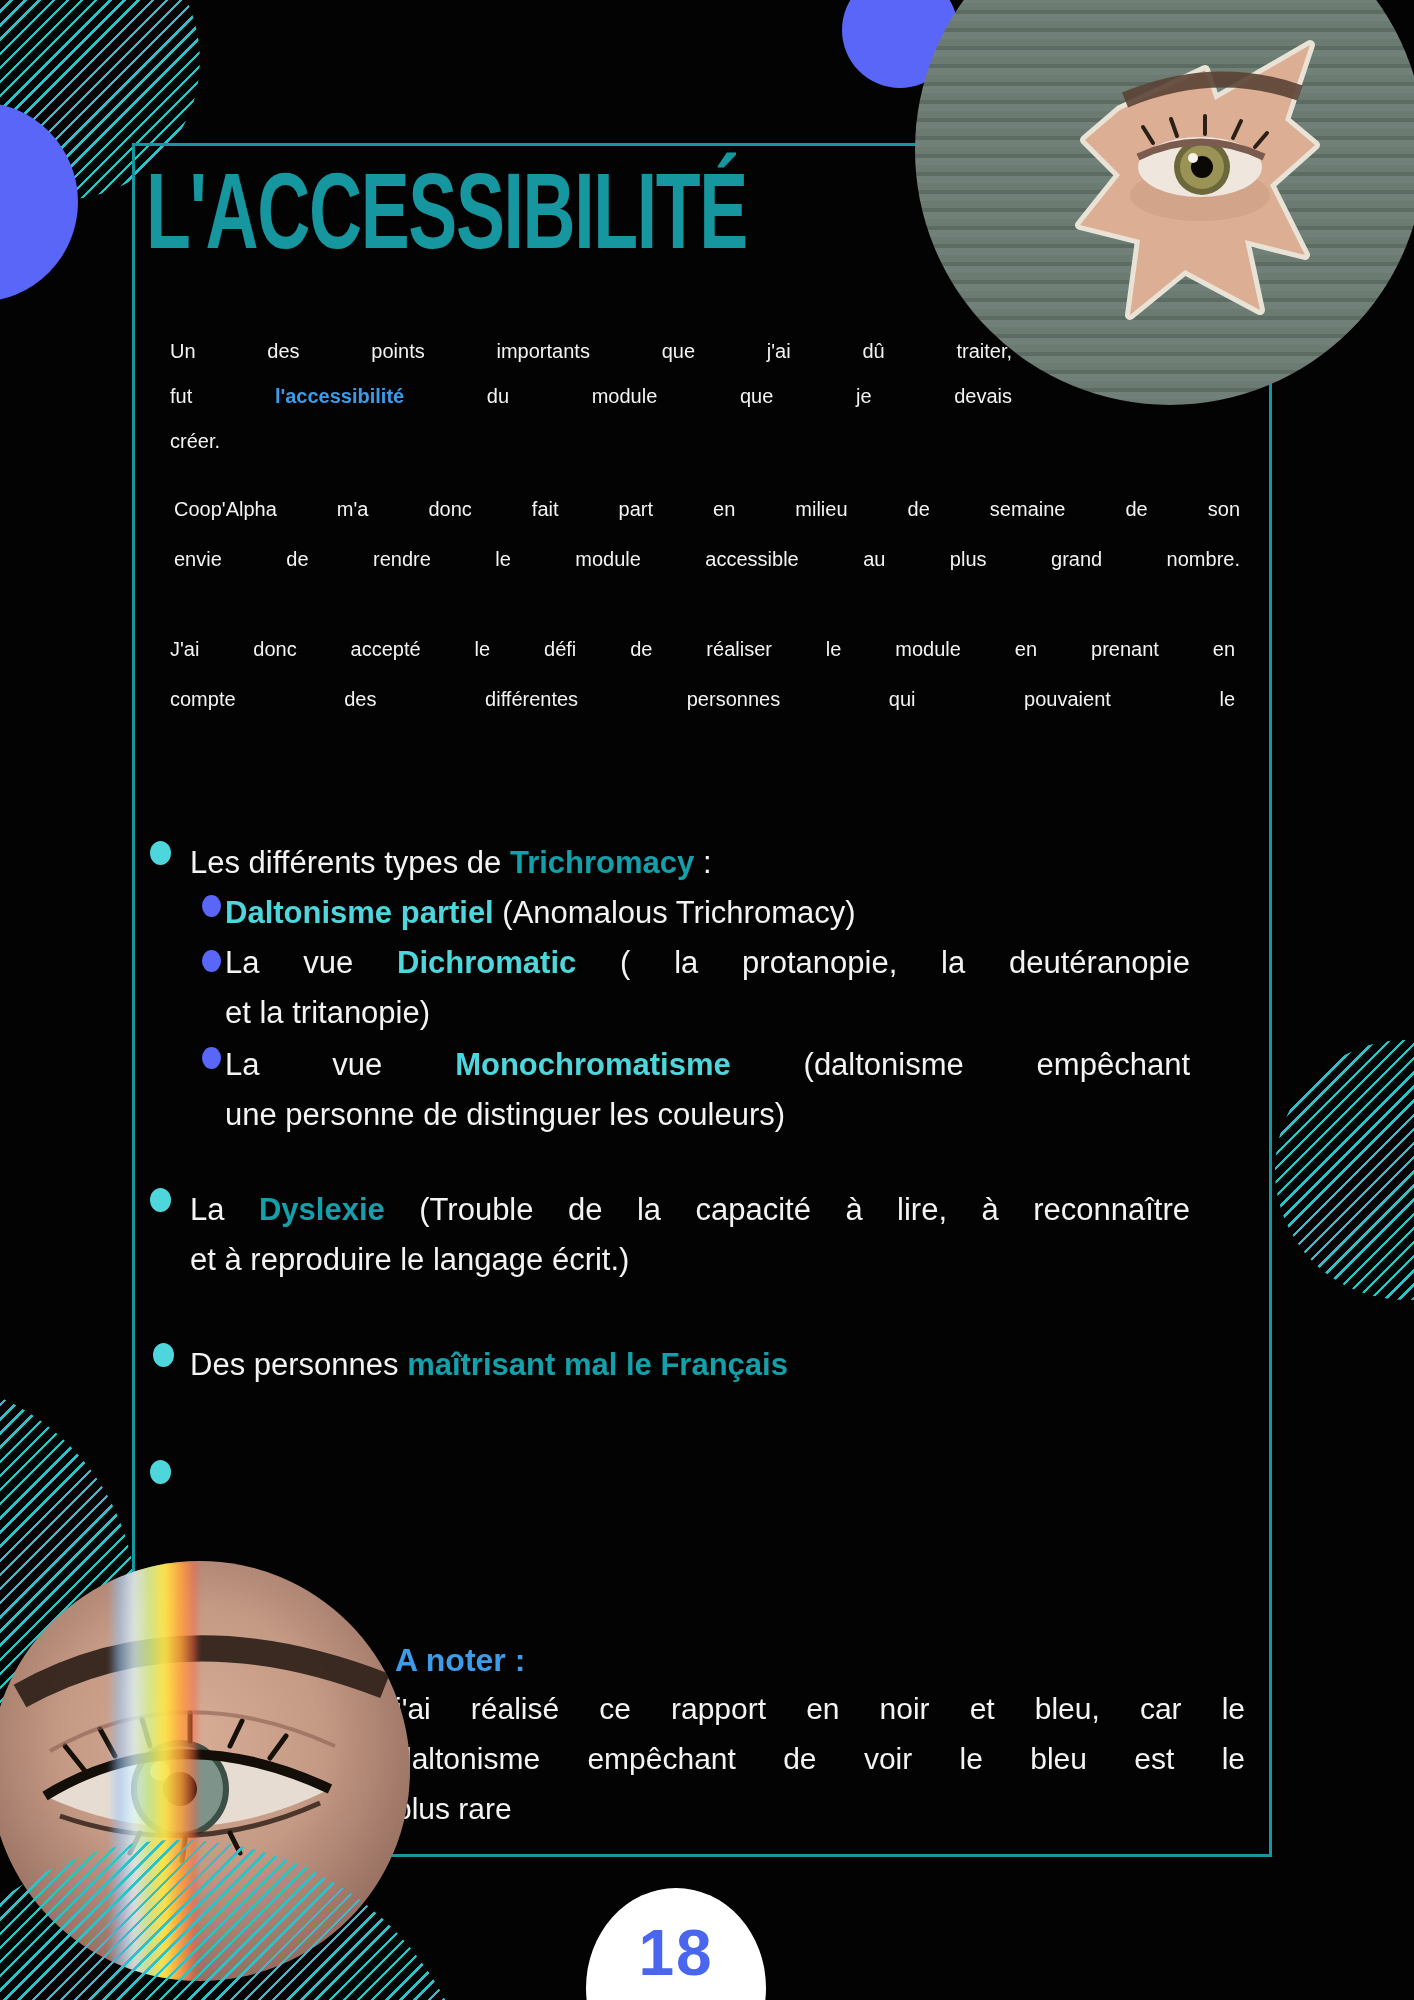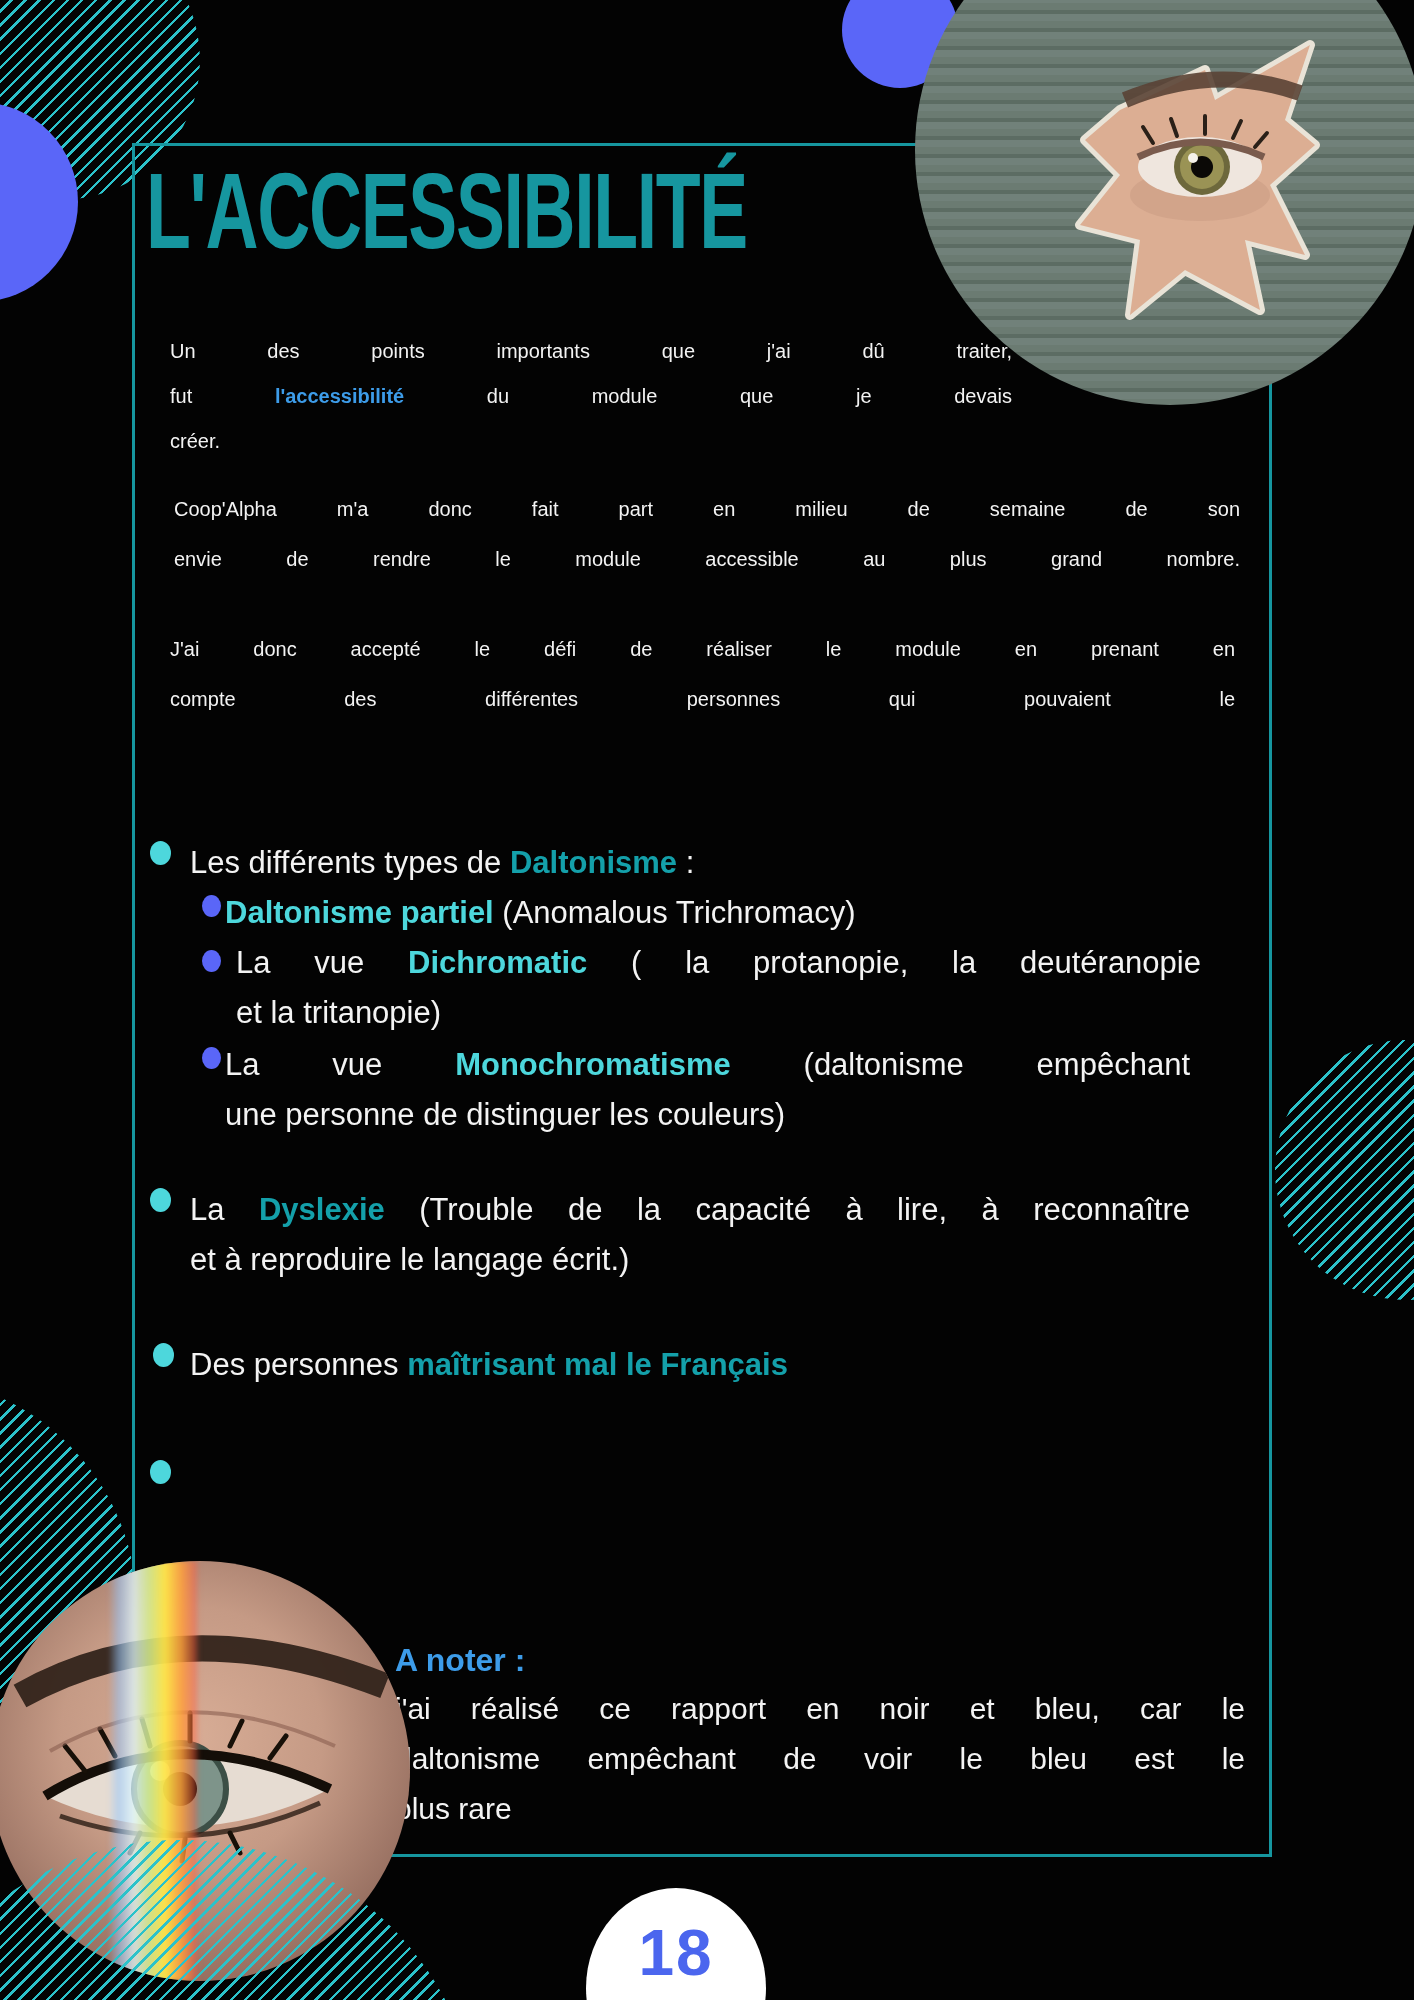--- a/index.html
+++ b/index.html
@@ -59,21 +59,21 @@
   .para{ position:absolute; z-index:3; font-size:20px; }
   .ln{ min-height:1em; }
   .jl{ text-align:justify; text-align-last:justify; }
   #p1{ left:170px; top:329px; width:842px;  line-height:45px; }
   #p2{ left:174px; top:484px; width:1066px; line-height:50px; }
   #p3{ left:170px; top:624px; width:1065px; line-height:50px; }
 
   .li-text{ position:absolute; z-index:3; font-size:31px; line-height:50px; }
   #b1{ left:190px; top:838px;  width:760px;  }
   #s1{ left:225px; top:888px;  width:965px;  }
-  #s2{ left:236px; top:938px;  width:965px;  }
+  #s2{ left:225px; top:938px;  width:965px;  }
   #s3{ left:225px; top:1040px; width:965px;  }
   #b2{ left:190px; top:1185px; width:1000px; }
   #b3{ left:190px; top:1340px; width:1000px; }
   #b4{ left:190px; top:1460px; width:1000px; }
 
   .dot{ position:absolute; border-radius:50%; z-index:3; }
   .dot-cyan { background:var(--cyan); width:21px; height:24px; }
   .dot-royal{ background:var(--royal); width:19px; height:22px; }
   #dot-b1{ left:150px; top:841px;  }
   #dot-s1{ left:202px; top:895px;  }
@@ -147,21 +147,21 @@
     <div class="ln jl"><span>Coop'Alpha m'a donc fait part en milieu de semaine de son</span></div>
     <div class="ln jl"><span>envie de rendre le module accessible au plus grand nombre.</span></div>
   </div>
   <div class="para" id="p3">
     <div class="ln jl"><span>J'ai donc accepté le défi de réaliser le module en prenant en</span></div>
     <div class="ln jl"><span>compte des différentes personnes qui pouvaient le</span></div>
   </div>
 
   <span class="dot dot-cyan" id="dot-b1"></span>
   <div class="li-text" id="b1">
-    <div class="ln"><span>Les différents types de </span><span class="k-teal">Daltonisme</span><span> :</span></div>
+    <div class="ln"><span>Les différents types de </span><span class="k-teal">Trichromacy</span><span> :</span></div>
   </div>
 
   <span class="dot dot-royal" id="dot-s1"></span>
   <div class="li-text" id="s1">
     <div class="ln"><span class="k-cyan">Daltonisme partiel</span><span> (Anomalous Trichromacy)</span></div>
   </div>
 
   <span class="dot dot-royal" id="dot-s2"></span>
   <div class="li-text" id="s2">
     <div class="ln jl"><span>La vue </span><span class="k-cyan">Dichromatic</span><span> ( la protanopie, la deutéranopie</span></div>

